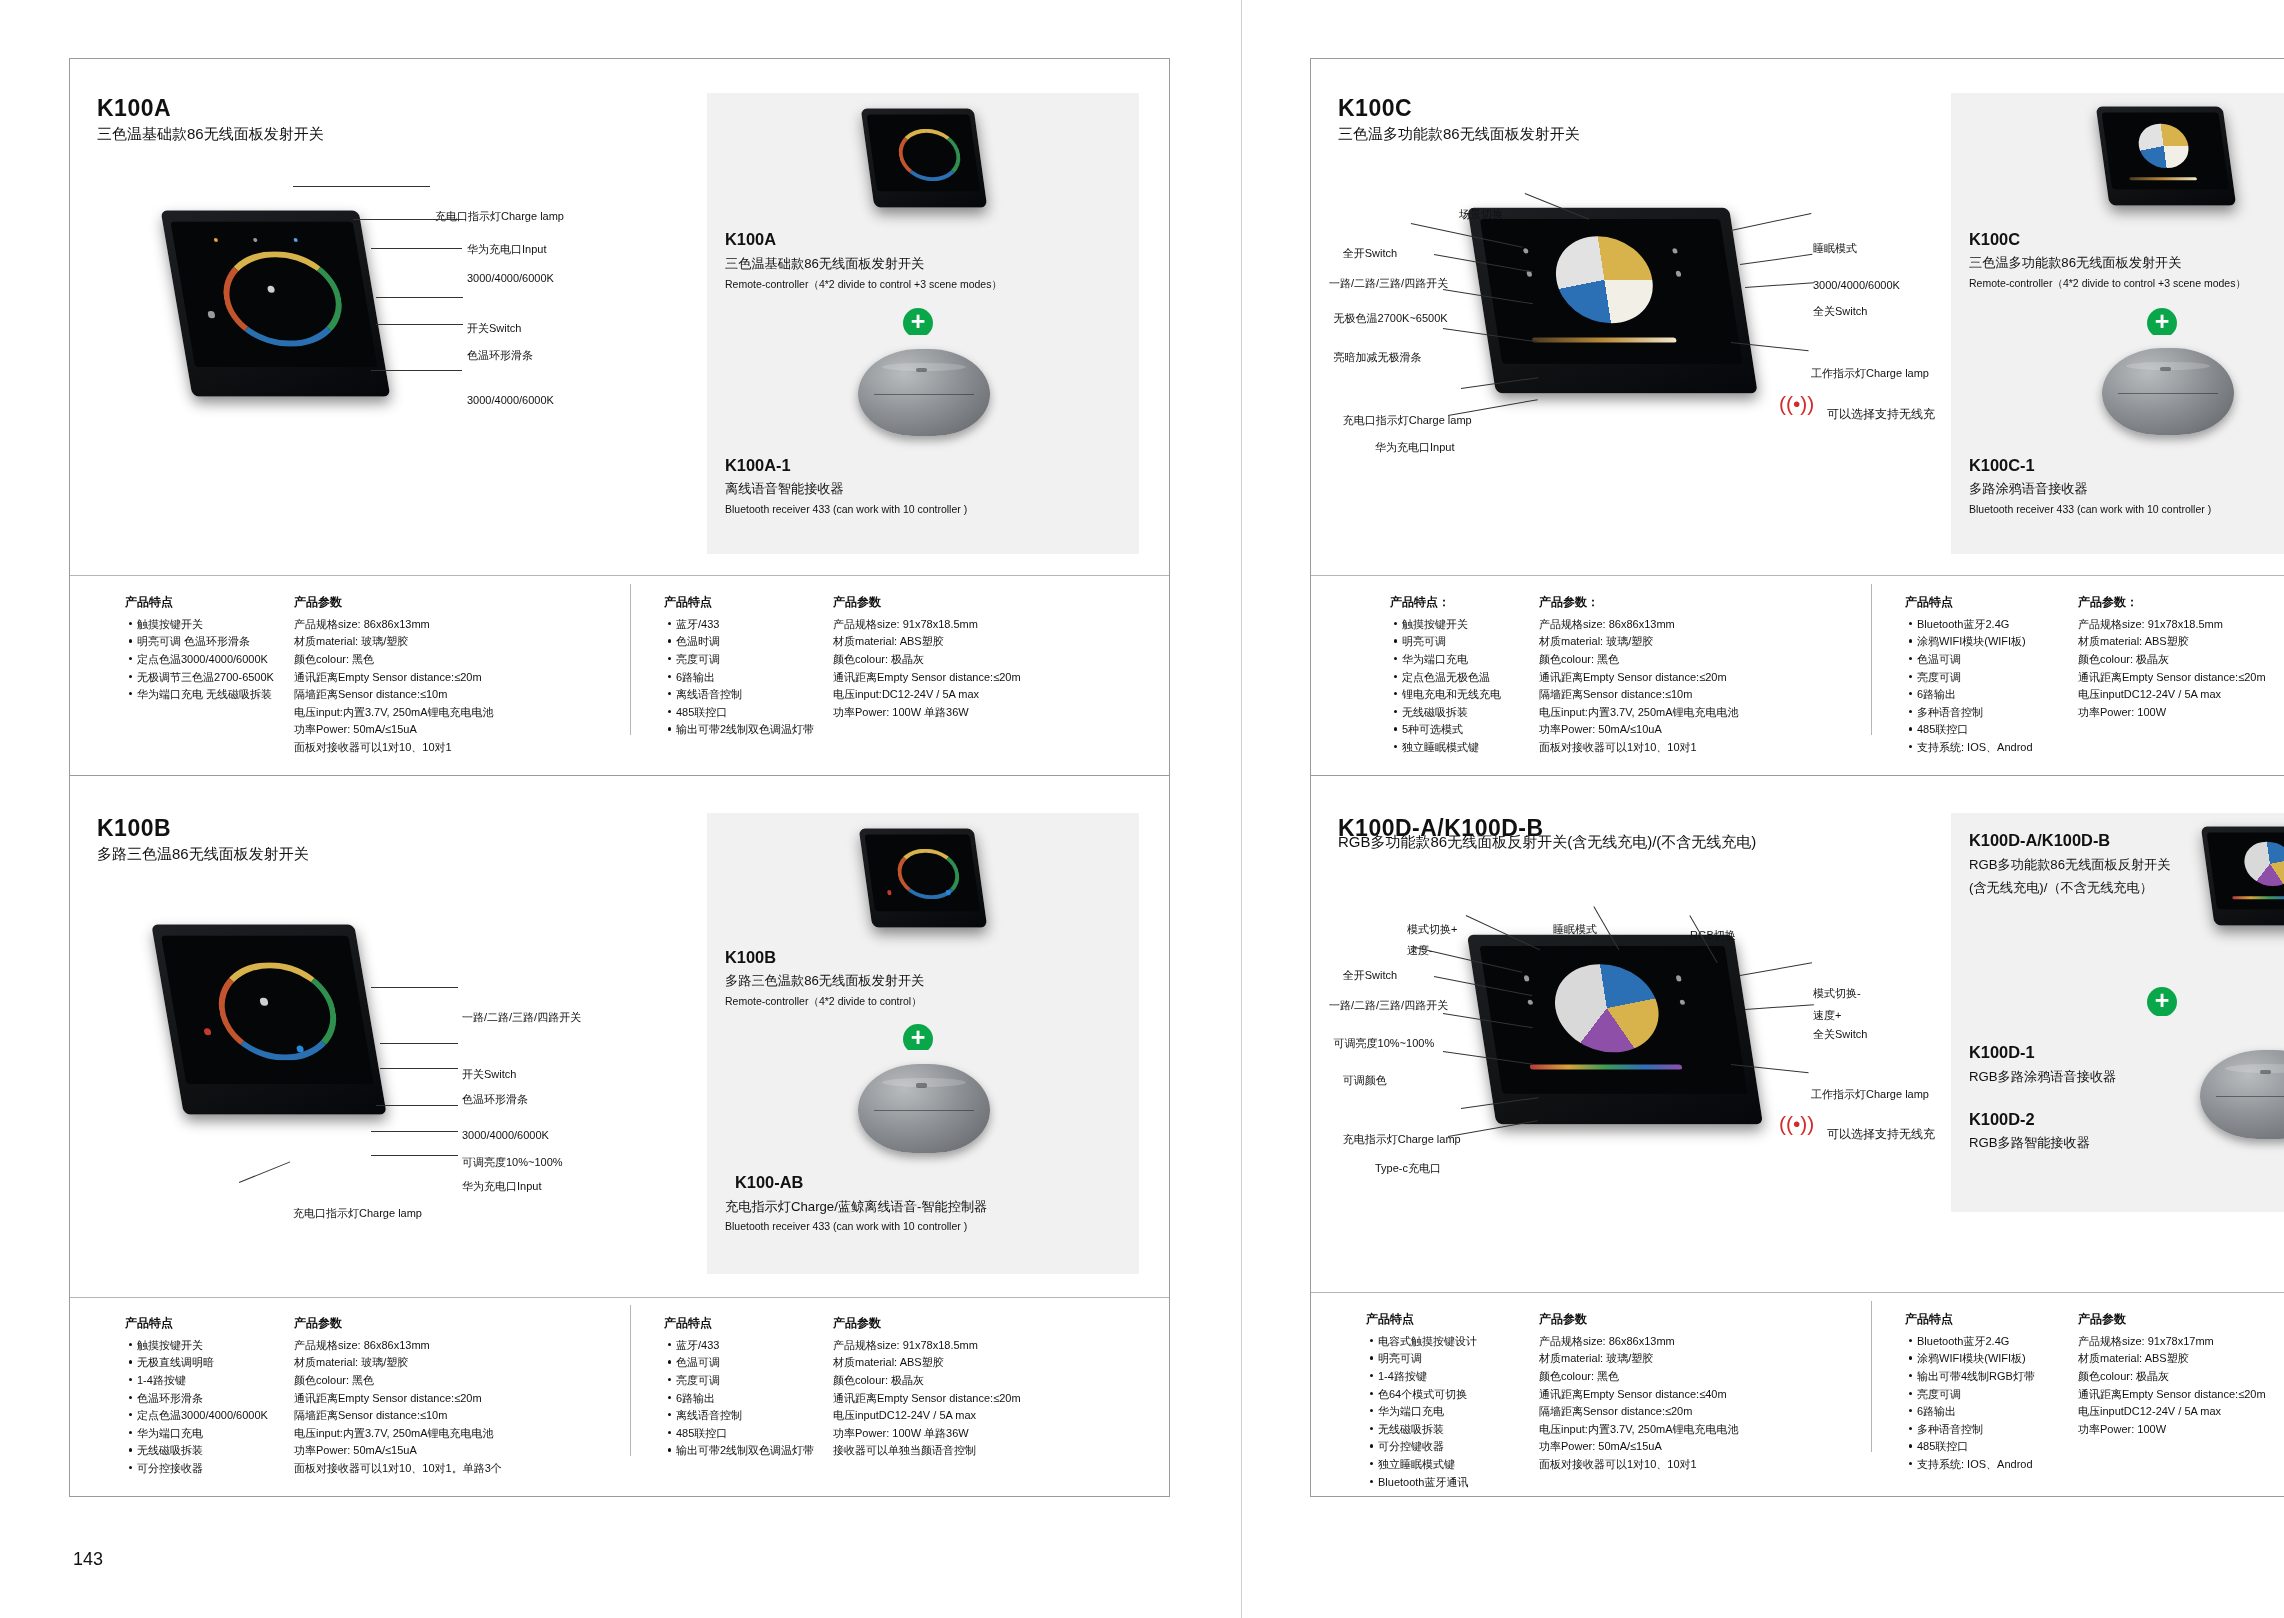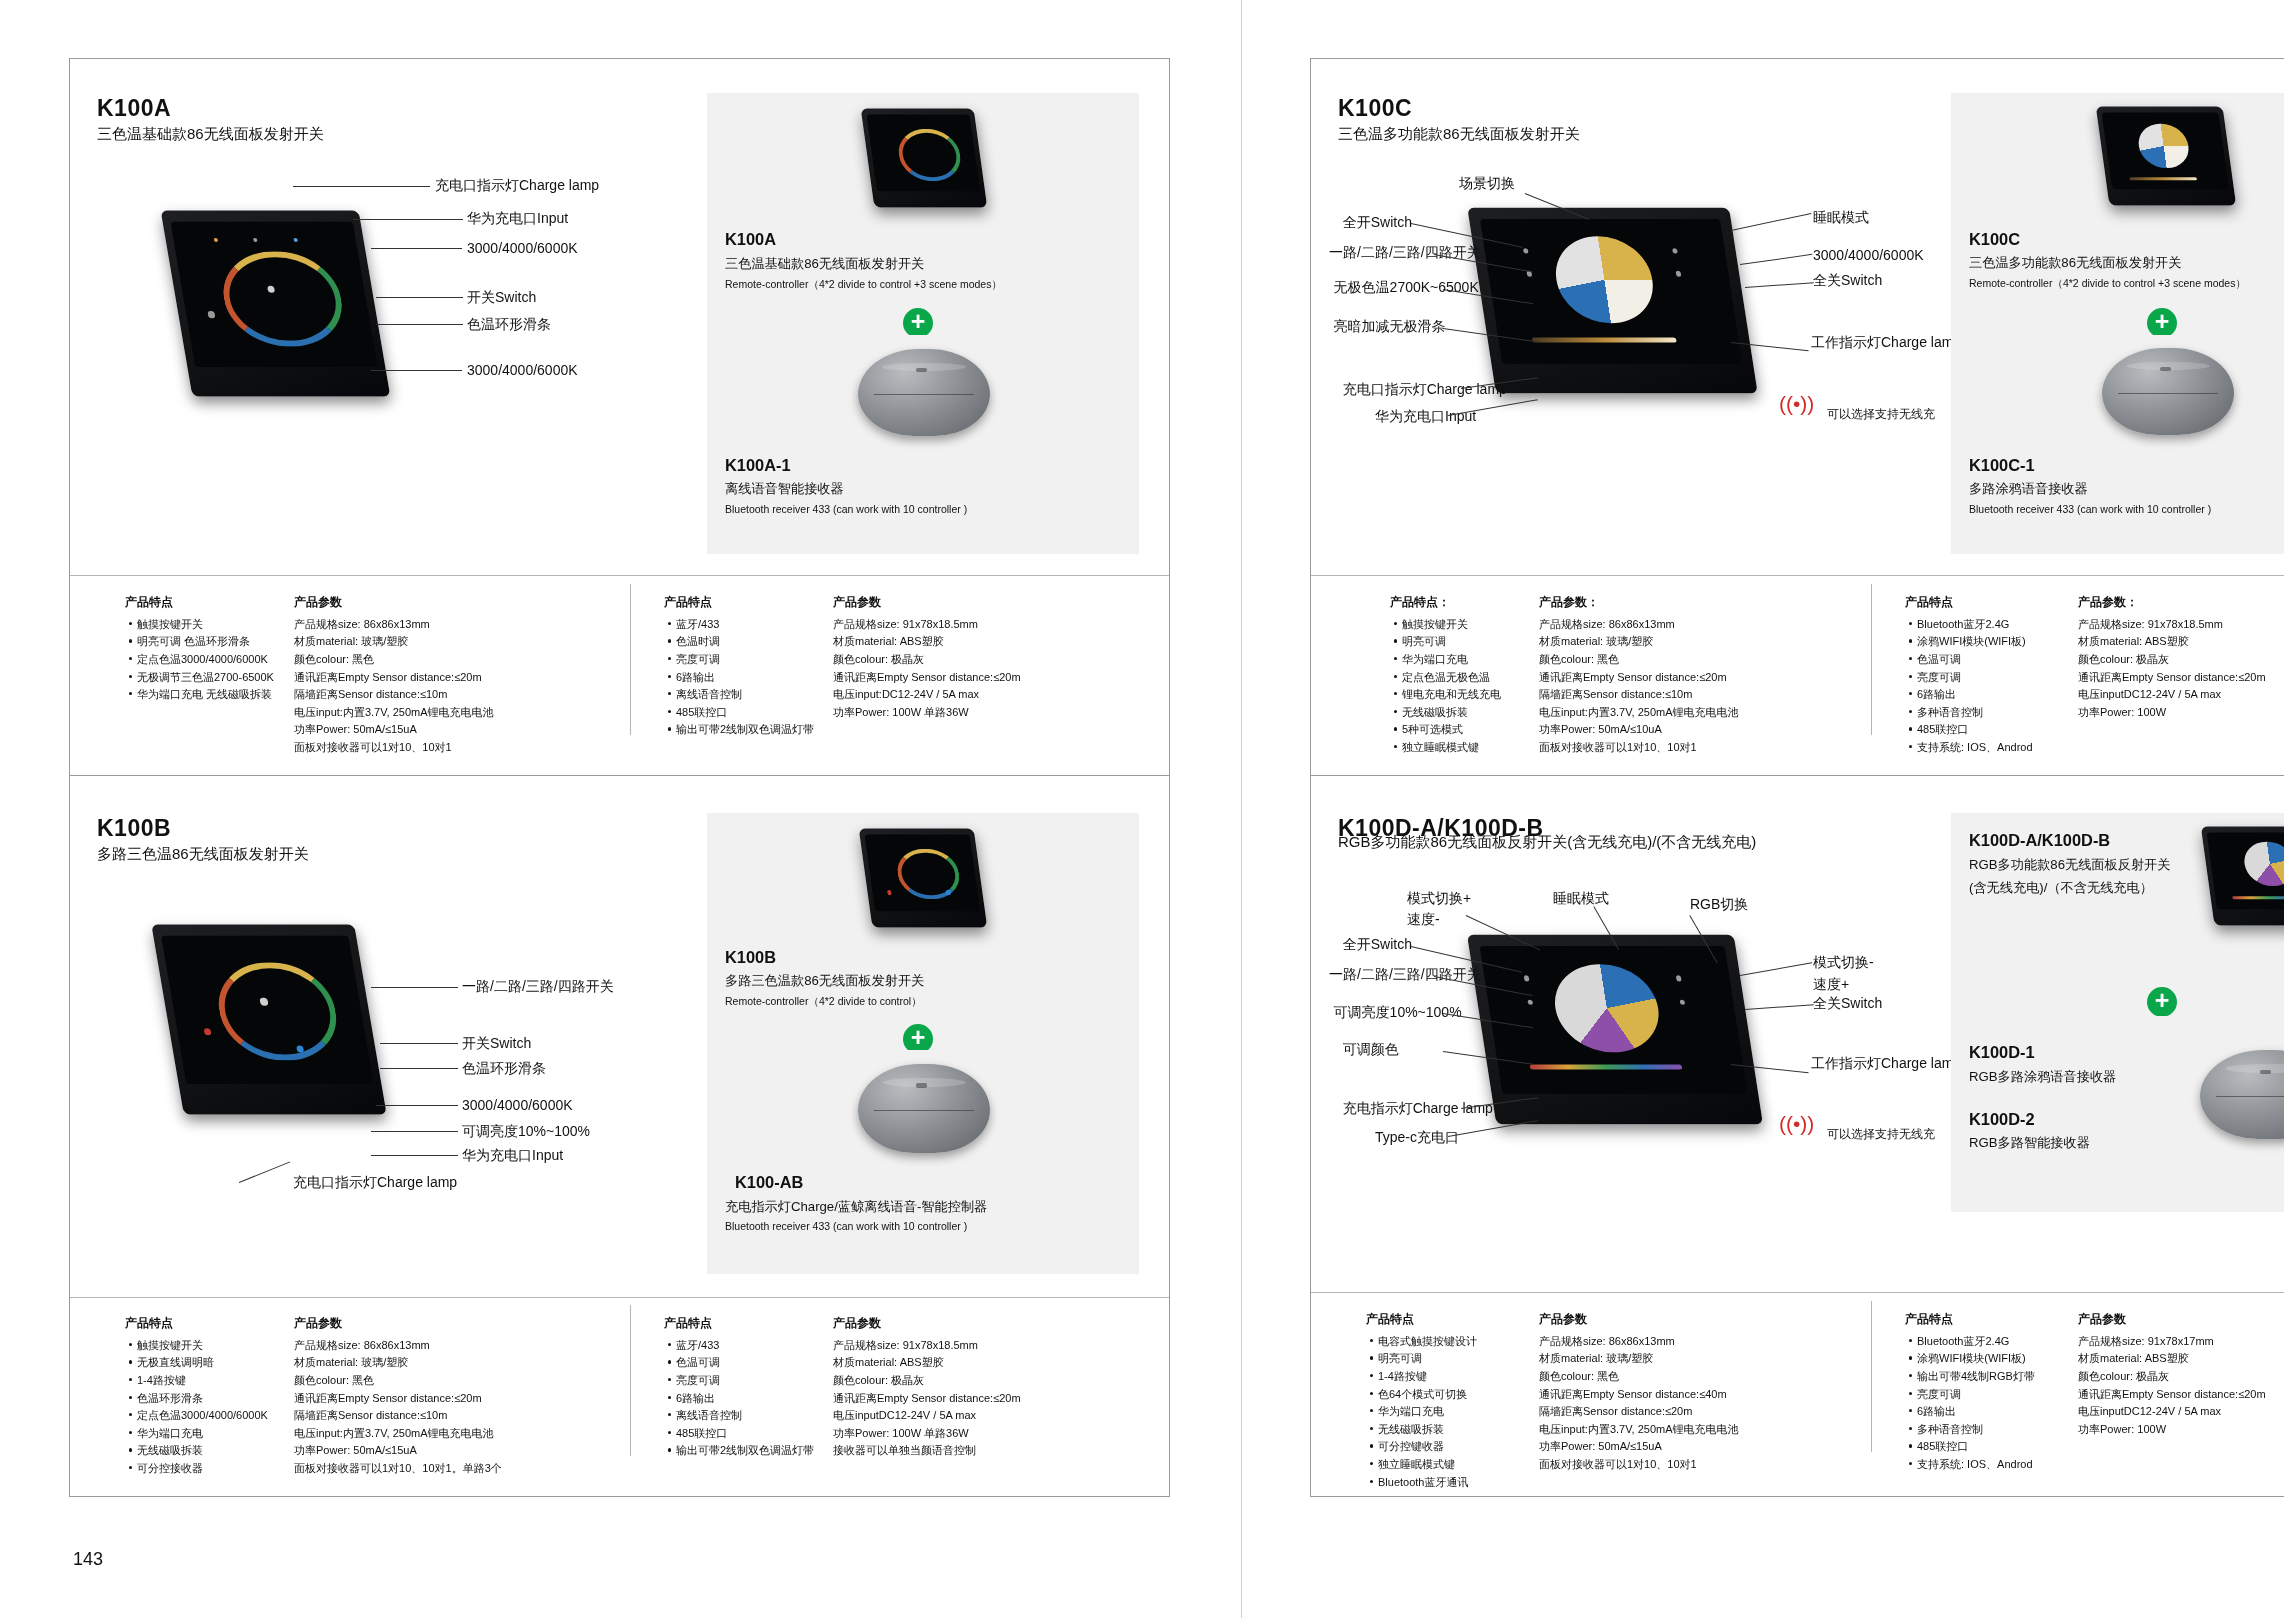--- a/index.html
+++ b/index.html
@@ -23,21 +23,21 @@
   
   .diagram{position:absolute;}
   .device{position:absolute;background:linear-gradient(160deg,#1d1f22 0%, #111315 55%, #06070a 100%);border-radius:6.4px;box-shadow:0 6.4px 13.7px rgba(0,0,0,.45);}
   .device .screen{position:absolute;left:4%;top:6%;width:92%;height:78%;background:#050608;border-radius:3.7px;overflow:hidden;}
   .ring{position:absolute;border-radius:50%;}
   .slider-bar{position:absolute;height:4.6px;border-radius:2.7px;background:linear-gradient(90deg,#4d3b22,#b98a3a,#f2e6c8);}
   .dot{position:absolute;border-radius:50%;}
 
   
   .lead{position:absolute;background:#2b2b2b;height:0.5px;transform-origin:left center;}
-  .calloutTxt{position:absolute;font-size:14px;color:#111;white-space:nowrap;}
+  .calloutTxt{position:absolute;font-size:11px;color:#111;white-space:nowrap;margin-top:32px;}
 
   
   .card{position:absolute;background:#f1f1f1;box-sizing:border-box;}
   .cardTitle{position:absolute;font-weight:bold;font-size:16.4px;color:#111;}
   .cardLine{position:absolute;font-size:13.2px;color:#111;}
   .cardEn{position:absolute;font-size:10.5px;color:#111;}
   .plus{position:absolute;width:30px;height:30px;border-radius:50%;background:#0aa64a;color:#fff;font-size:25px;line-height:27px;text-align:center;font-weight:bold;}
 
   
   .receiver{position:absolute;background:radial-gradient(ellipse at 35% 28%,#b9bcbf 0%,#8e9296 45%,#5e6266 100%);border-radius:46% 46% 42% 42%/52% 52% 48% 48%;box-shadow:0 4.6px 10px rgba(0,0,0,.35);}

